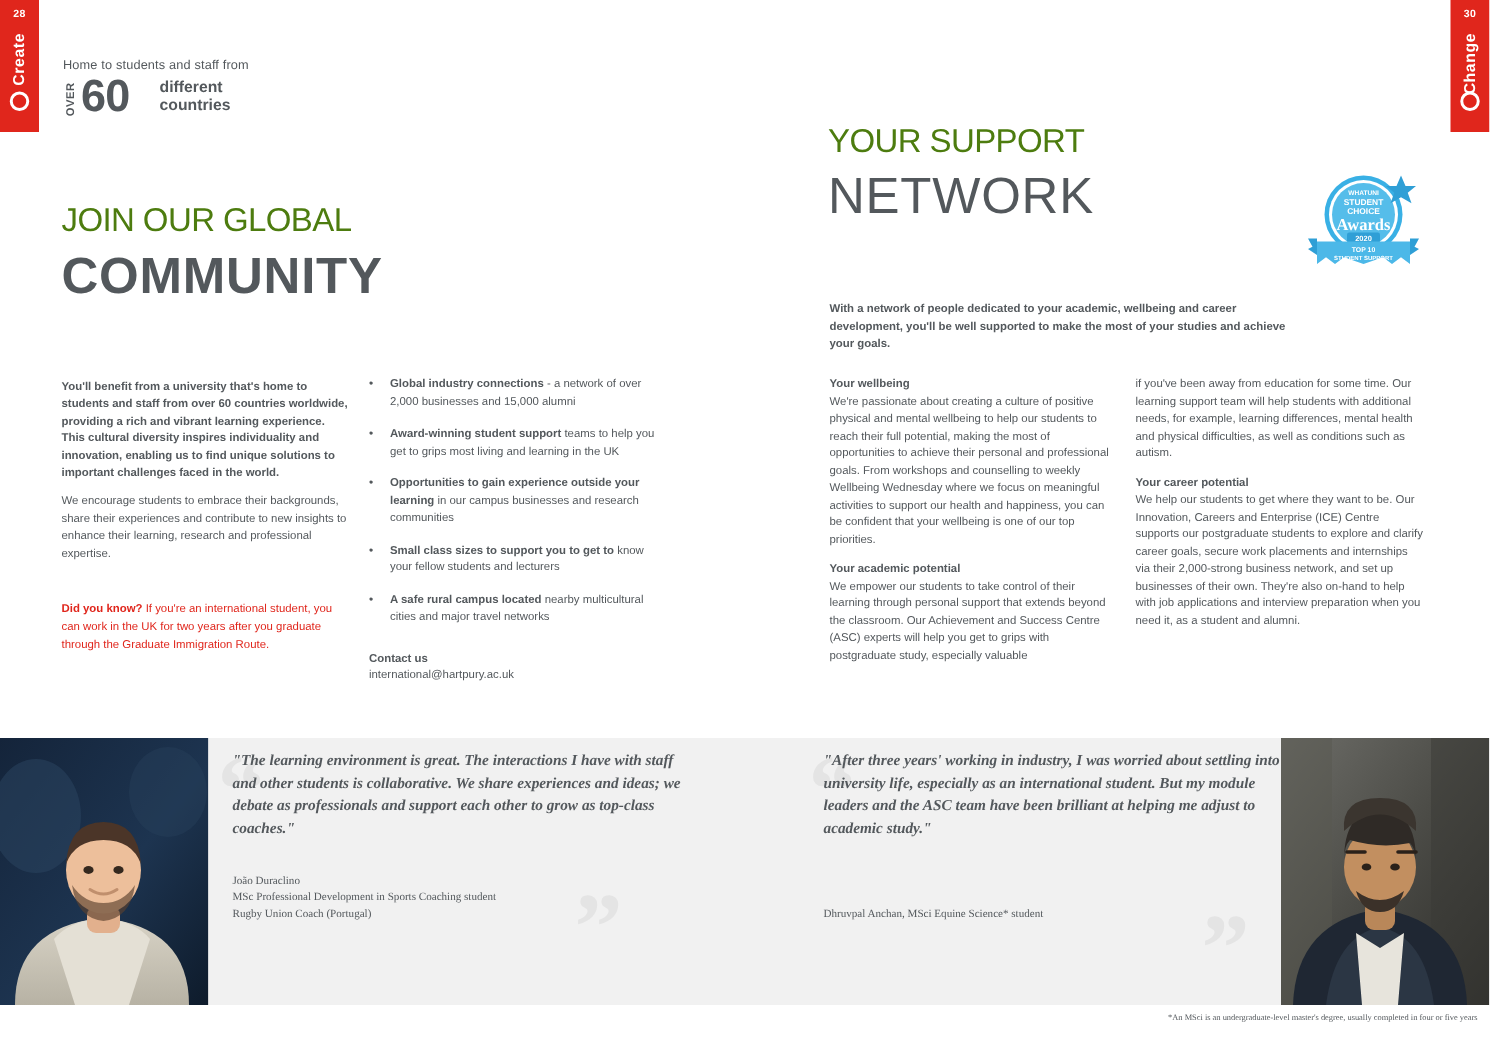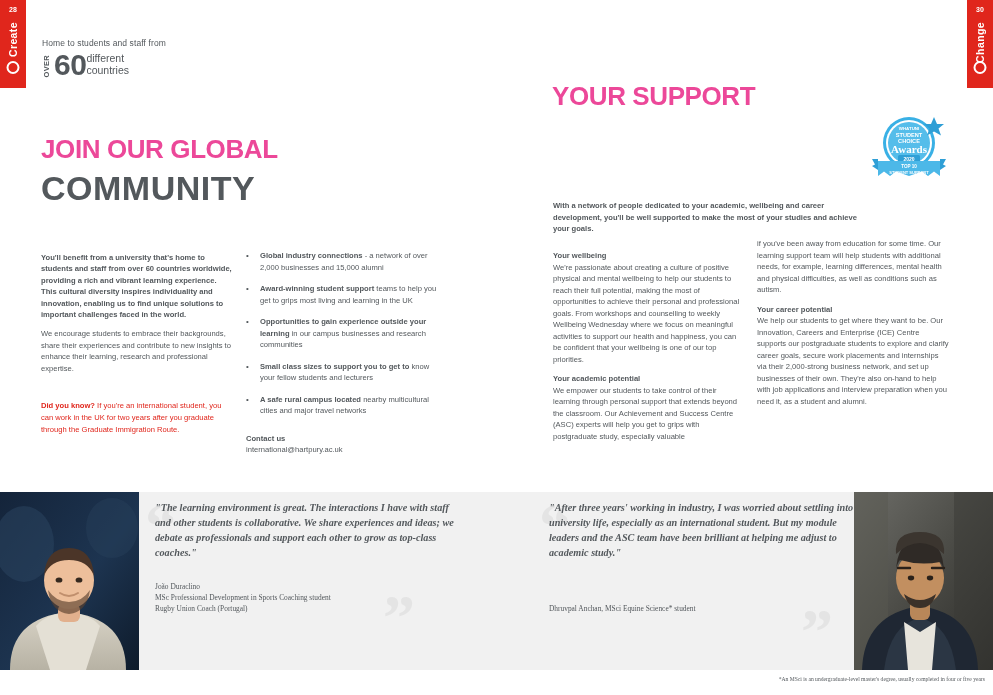--- a/index.html
+++ b/index.html
@@ -35,26 +35,26 @@
   .stat{position:absolute;left:42px;top:38px;width:280px;}
   .stat-lead{font-size:8.5px;letter-spacing:.1px;color:#53585c;line-height:1.2;}
   .stat-row{display:flex;align-items:flex-end;margin-top:4px;}
   .stat-over{
     font-size:7.5px;font-weight:bold;letter-spacing:.3px;color:#53585c;
     writing-mode:vertical-rl;transform:rotate(180deg);
     margin-right:3px;margin-bottom:1px;
   }
   .stat-num{font-size:30px;font-weight:bold;line-height:.86;color:#53585c;letter-spacing:-.5px;}
   .stat-sub{
-    margin-left:0;font-size:10.5px;font-weight:normal;line-height:1.12;color:#53585c;
+    margin-left:20px;font-size:10.5px;font-weight:bold;line-height:1.12;color:#53585c;
     padding-bottom:1px;
   }
 
   
-  .h-bold{font-size:26px;font-weight:bold;letter-spacing:-.4px;color:#ec4899;line-height:1;}
+  .h-bold{font-size:22px;font-weight:normal;letter-spacing:-.4px;color:#4d7c0f;line-height:1;}
   .h-light{font-size:34px;font-weight:normal;letter-spacing:.5px;color:#53585c;line-height:1;}
 
   .left-head{position:absolute;left:41px;top:136px;}
   .left-head .h-light{margin-top:9px;font-weight:bold;}
 
   .right-head{position:absolute;left:552px;top:83px;}
   .right-head .h-light{margin-top:9px;}
 
   
   .badge{
@@ -77,21 +77,21 @@
   .bul .dot{width:14px;flex:none;font-size:8px;line-height:1.52;color:#53585c;}
   .bul .txt{flex:1;}
   .contact{margin-top:16px;}
   .contact .ttl{font-weight:bold;display:block;}
 
   .right-intro{
     position:absolute;left:553px;top:200px;width:305px;
     font-size:7.6px;line-height:1.52;font-weight:bold;color:#53585c;
   }
   .col-r1{left:553px;top:250px;width:192px;}
-  .col-r2{left:757px;top:238px;width:192px;}
+  .col-r2{left:757px;top:250px;width:192px;}
   .sec-ttl{font-weight:bold;display:block;}
 
   
   .band{position:absolute;left:0;right:0;top:492px;height:178px;background:#f1f1f1;}
   .photo{position:absolute;top:492px;width:139px;height:178px;overflow:hidden;}
   .photo.p1{left:0;}
   .photo.p2{left:854px;width:139px;}
   .photo svg{display:block;}
 
   .quote-block{position:absolute;top:500px;}
@@ -150,20 +150,21 @@
     </div>
   </div>
 
   <div class="left-head">
     <div class="h-bold">JOIN OUR GLOBAL</div>
     <div class="h-light">COMMUNITY</div>
   </div>
 
   <div class="right-head">
     <div class="h-bold">YOUR SUPPORT</div>
+    <div class="h-light">NETWORK</div>
   </div>
 
   <div class="badge">
     <svg width="90" height="68" viewBox="0 0 90 68">
       <rect x="0" y="0" width="90" height="68" fill="#ffffff"></rect>
       <circle cx="45" cy="30" r="26" fill="#39b0e5"></circle>
       <circle cx="45" cy="30" r="23" fill="#ffffff"></circle>
       <circle cx="45" cy="30" r="21" fill="#55bdea"></circle>
       <polygon points="70,4 73,11 80,11 74.5,15.5 77,22.5 70,18.5 63,22.5 65.5,15.5 60,11 67,11" fill="#2f9fd6"></polygon>
       <text x="45" y="17" font-family="Liberation Sans, sans-serif" font-size="4.4" font-weight="bold" fill="#ffffff" text-anchor="middle">WHATUNI</text>

